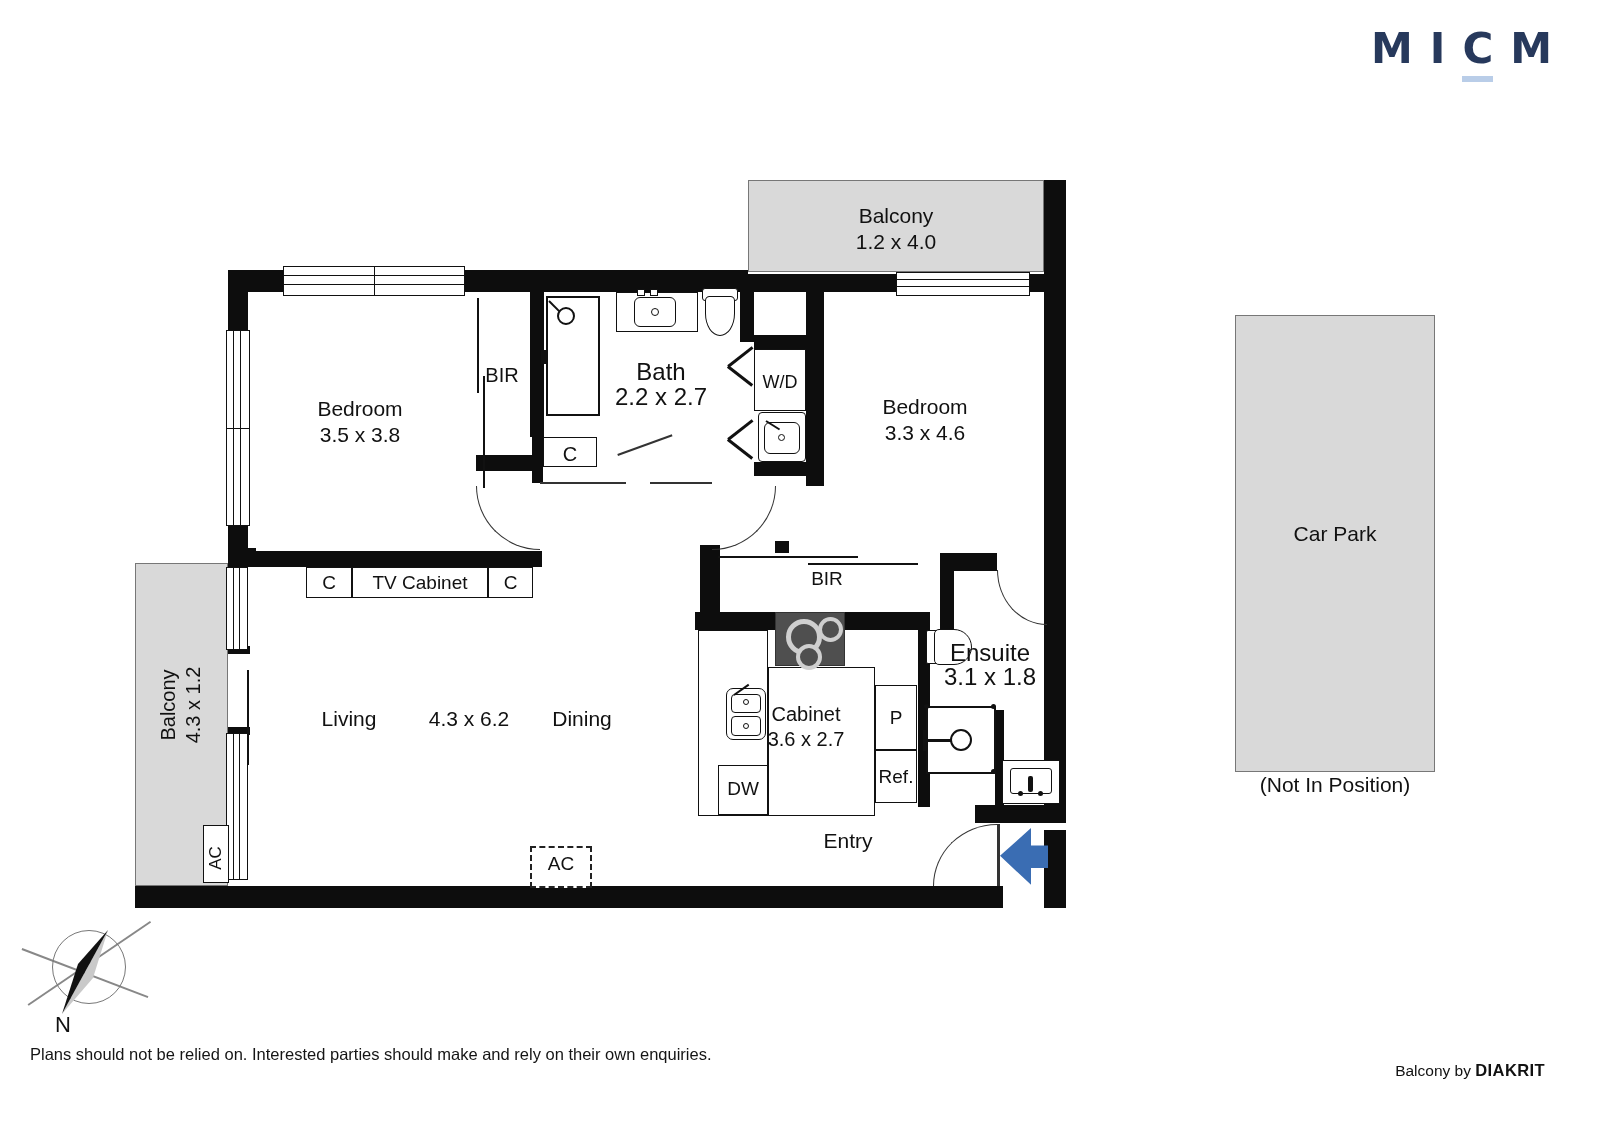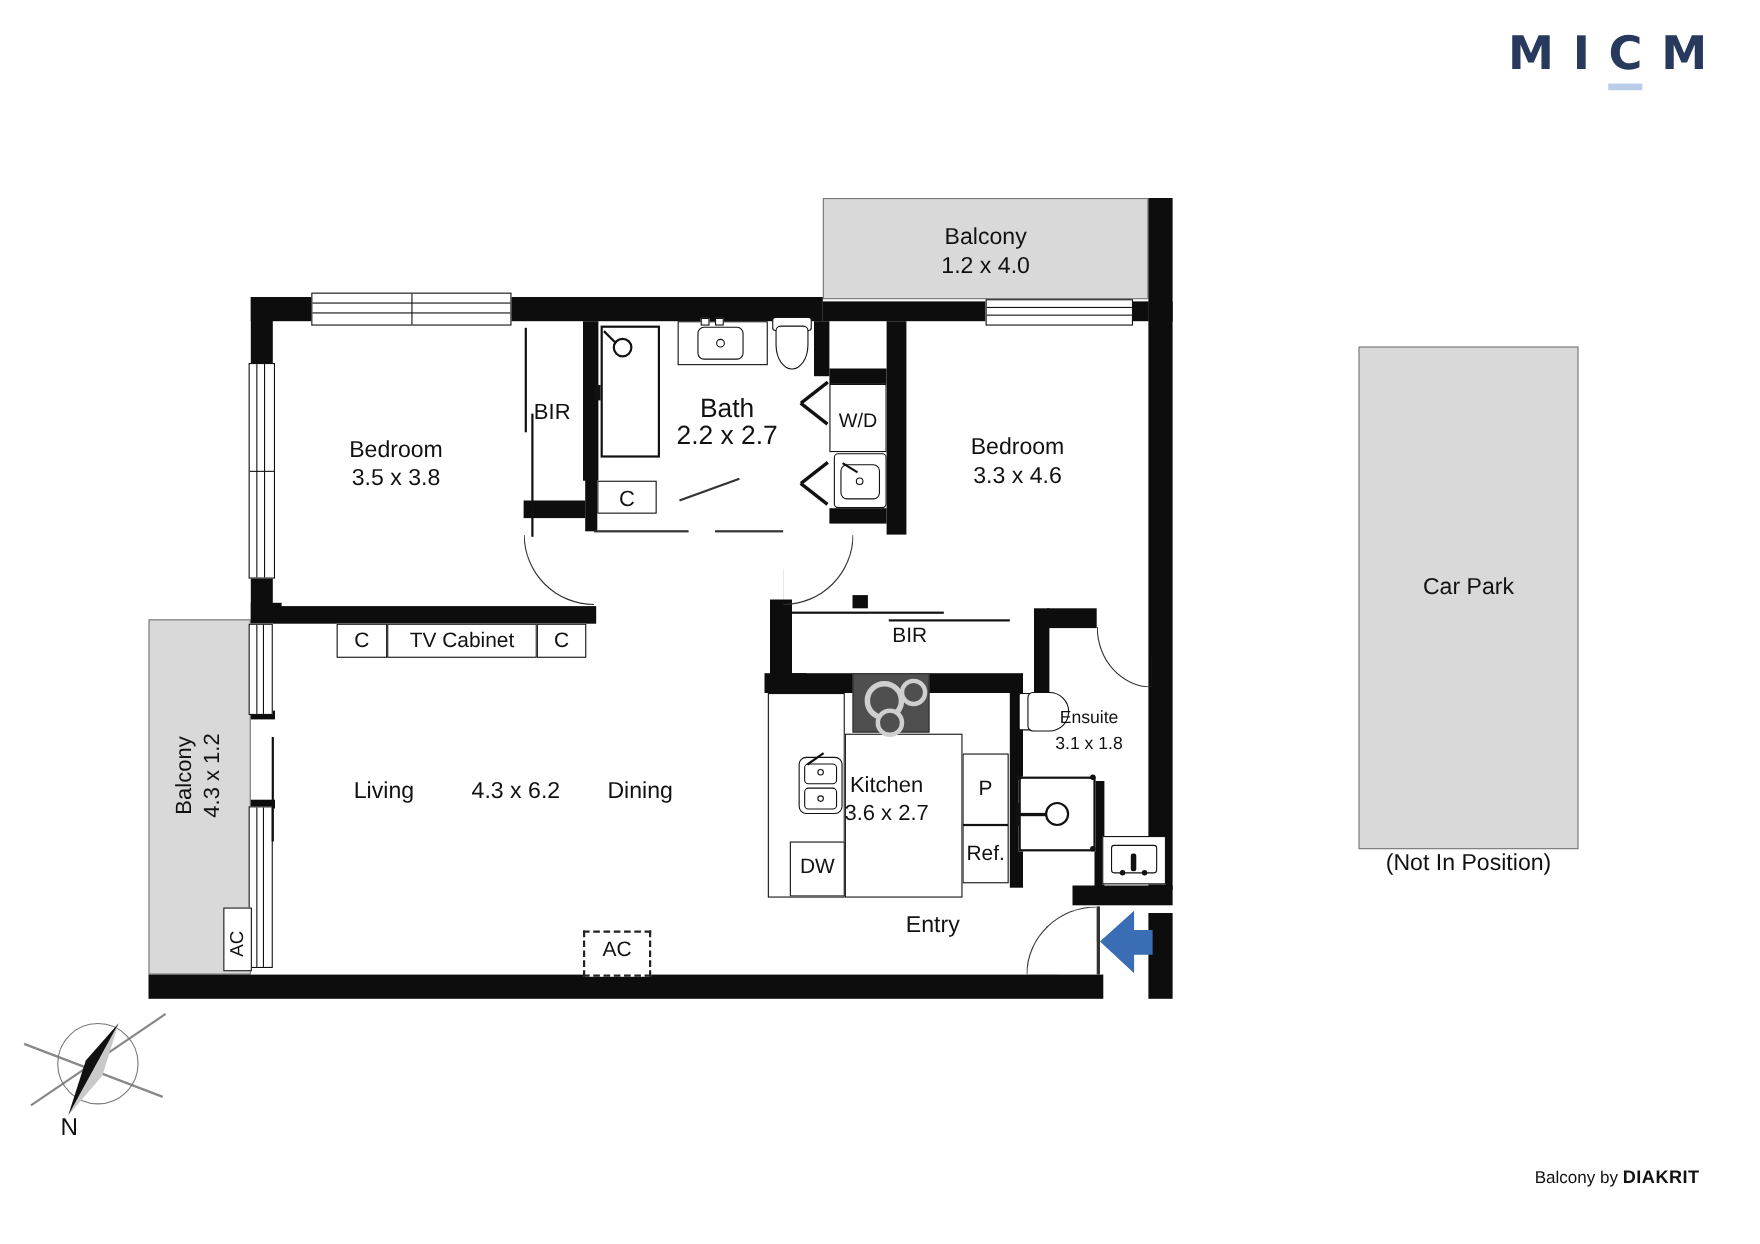--- a/index.html
+++ b/index.html
@@ -160,21 +160,21 @@
   #lbBalcLeft{left:101px;top:680px;width:160px;height:50px;transform:rotate(-90deg);font-size:20px;line-height:25px;}
   #lbAcSide{left:186px;top:845px;width:60px;transform:rotate(-90deg);font-size:17px;}
   #lbLiving{left:299px;top:706px;width:100px;}
   #lbLivDims{left:419px;top:706px;width:100px;}
   #lbDining{left:532px;top:706px;width:100px;}
   #lbBir2{left:800px;top:568px;width:54px;}
   #lbKitchen{left:736px;top:702px;width:140px;font-size:20px;line-height:25px;}
   #lbDW{left:718px;top:778px;width:50px;}
   #lbP{left:875px;top:707px;width:42px;}
   #lbRef{left:870px;top:766px;width:52px;}
-  #lbEns{left:920px;top:641px;width:140px;font-size:16px;line-height:24px;}
+  #lbEns{left:920px;top:641px;width:140px;font-size:24px;line-height:24px;}
   #lbEntry{left:798px;top:828px;width:100px;}
   #lbAcBot{left:530px;top:853px;width:62px;}
   #lbCarpark{left:1235px;top:521px;width:200px;}
   #lbCarNote{left:1224px;top:772px;width:222px;}
   #lbN{left:48px;top:1012px;width:30px;font-size:22px;}
   
   #logo{position:absolute;left:1372px;top:24px;width:180px;height:56px;display:flex;justify-content:flex-end;
         align-items:flex-start;gap:17px;font-weight:700;font-size:42px;color:#27395c;font-family:"DejaVu Sans",sans-serif;}
   #logo .uc{border-bottom:6px solid #b9cde8;padding-bottom:3px;}
   #disclaimer{position:absolute;left:30px;top:1043px;width:950px;font-size:16.5px;line-height:22.5px;color:#151515;text-align:left;}
@@ -352,21 +352,21 @@
   <div class="lb" id="lbBalcLeft">
     <span>Balcony</span>
     <span>4.3 x 1.2</span>
   </div>
   <div class="lb" id="lbAcSide">AC</div>
   <div class="lb" id="lbLiving">Living</div>
   <div class="lb" id="lbLivDims">4.3 x 6.2</div>
   <div class="lb" id="lbDining">Dining</div>
   <div class="lb sm" id="lbBir2">BIR</div>
   <div class="lb" id="lbKitchen">
-    <span>Kitchen</span>
+    <span>Cabinet</span>
     <span>3.6 x 2.7</span>
   </div>
   <div class="lb sm" id="lbDW">DW</div>
   <div class="lb sm" id="lbP">P</div>
   <div class="lb sm" id="lbRef">Ref.</div>
   <div class="lb" id="lbEns">
     <span>Ensuite</span>
     <span>3.1 x 1.8</span>
   </div>
   <div class="lb" id="lbEntry">Entry</div>
@@ -375,19 +375,20 @@
   <div class="lb" id="lbCarNote">(Not In Position)</div>
 
   <div id="logo">
     <span>M</span>
     <span>I</span>
     <span class="uc">C</span>
     <span>M</span>
   </div>
 
   <div id="disclaimer">
+    <div>Plans should not be relied on. Interested parties should make and rely on their own enquiries.</div>
   </div>
   <div id="produced">
     <span>Balcony by</span>
     <span class="brand">DIAKRIT</span>
   </div>
 
 </div>
 
 </body></html>

